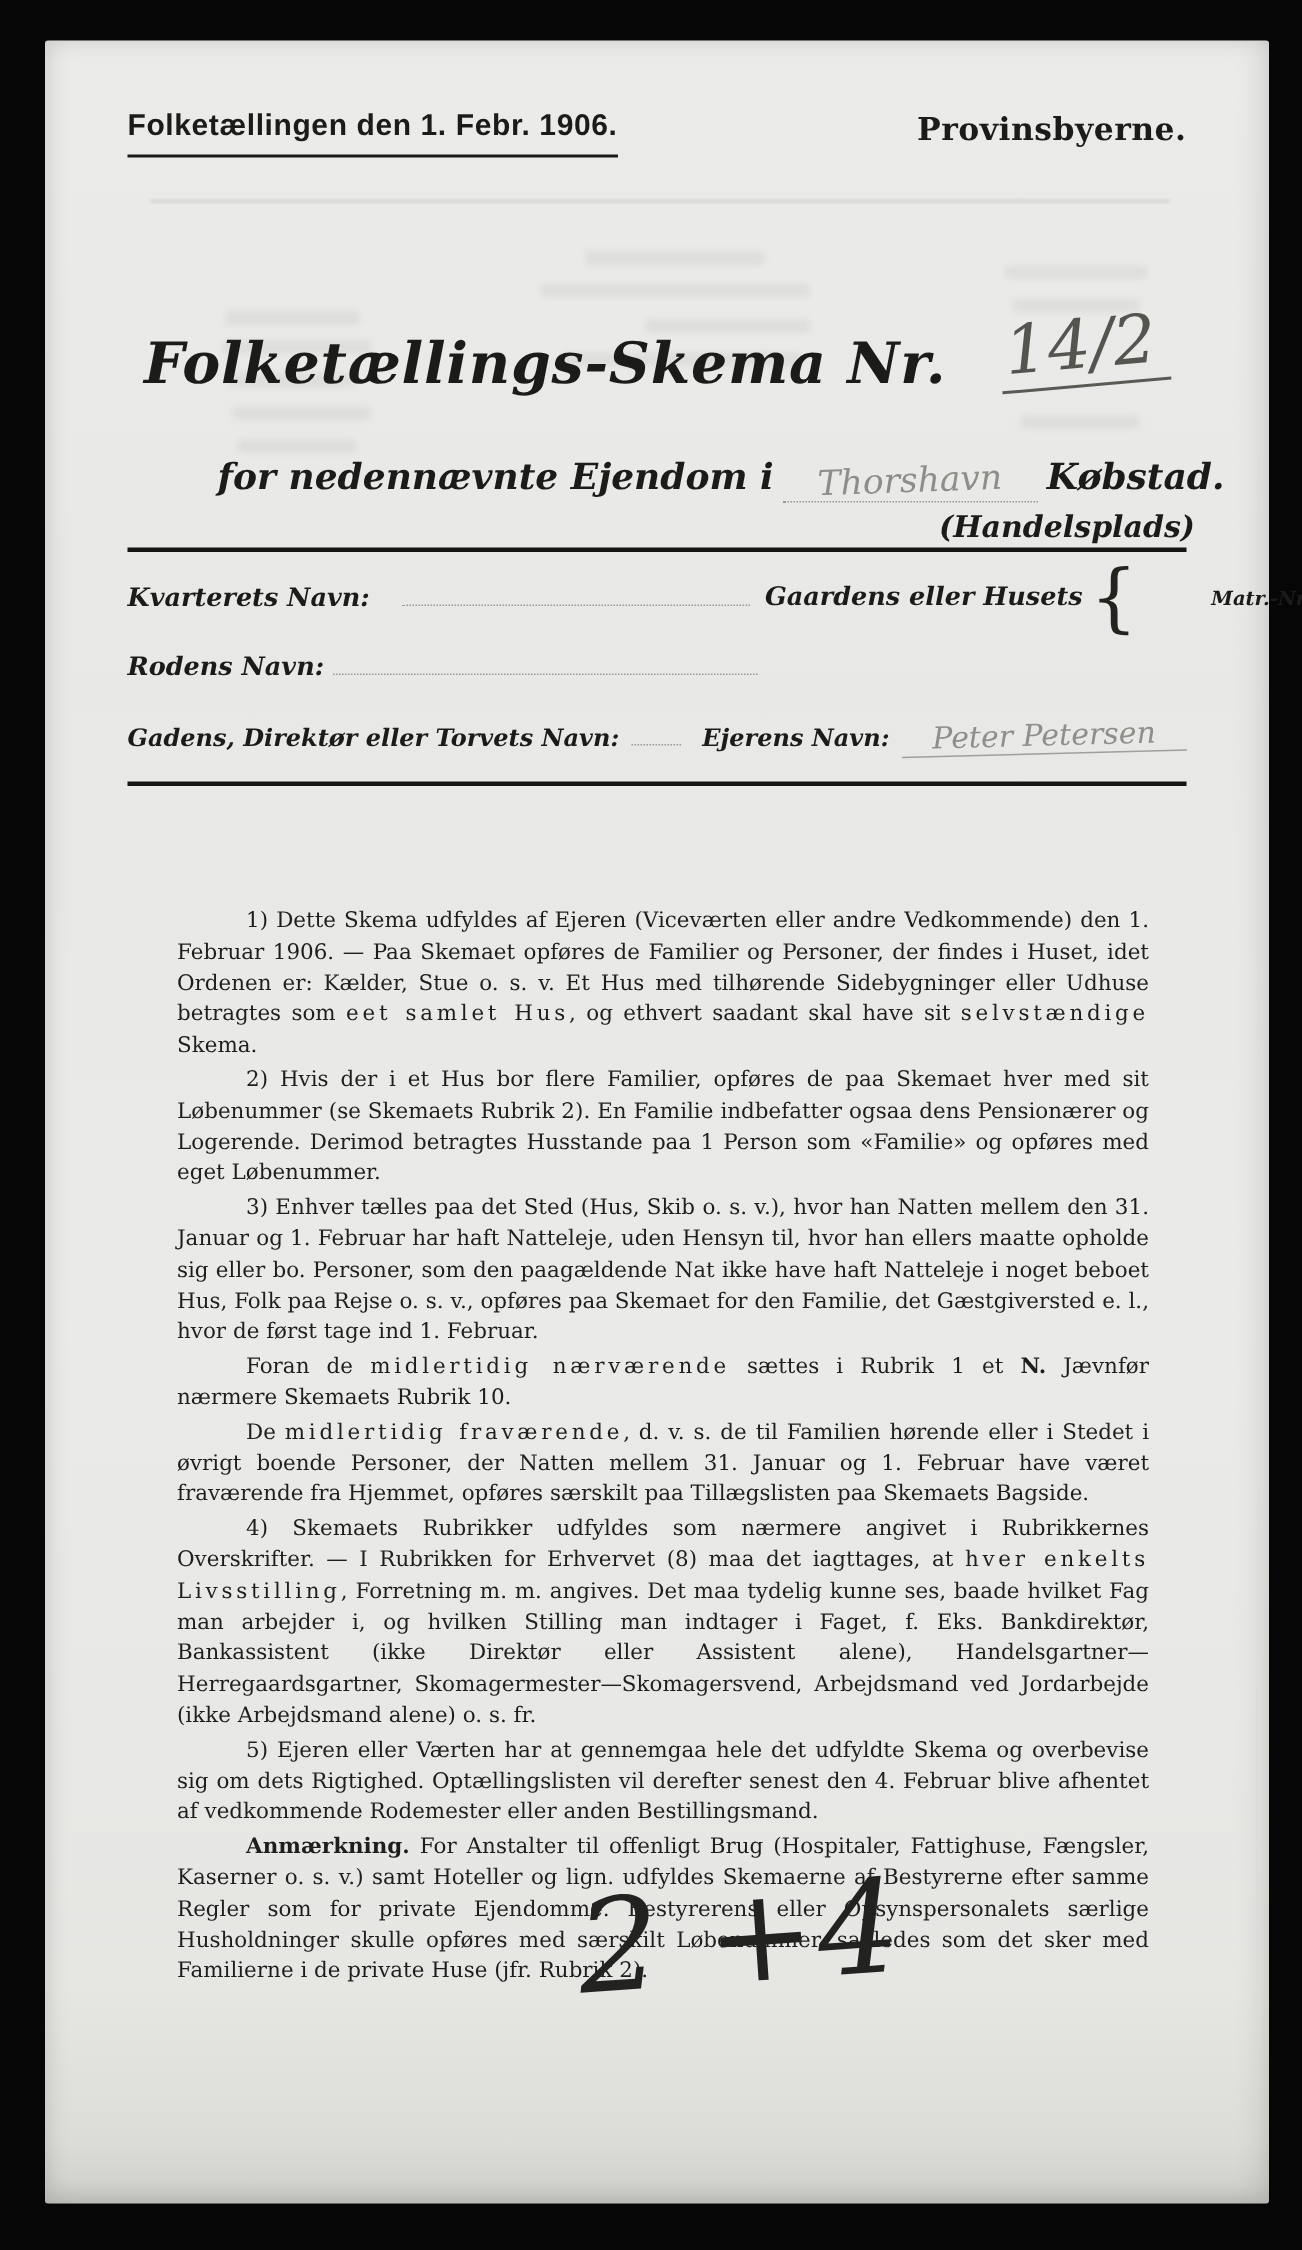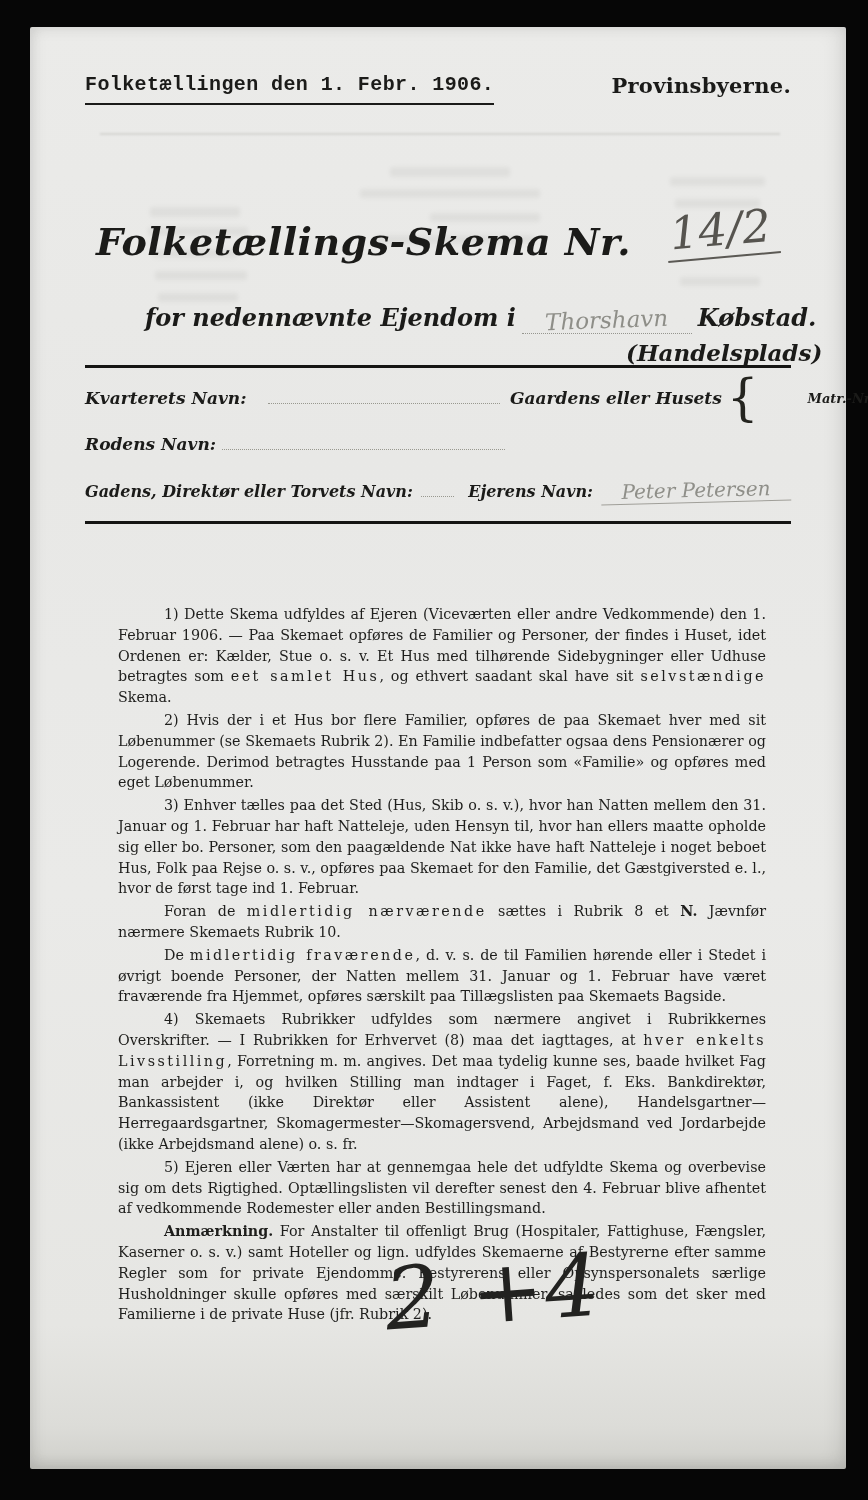--- a/index.html
+++ b/index.html
@@ -18,21 +18,21 @@
     border-radius:2px;
     color:#1b1b19;
   }
   
   .ghost{position:absolute;background:#6f6f6a;opacity:.09;filter:blur(2px);border-radius:3px;pointer-events:none;}
   .ghost-line{position:absolute;background:#70706b;opacity:.18;filter:blur(1px);height:2px;pointer-events:none;}
 
   
   .hdr-left{
     position:absolute;left:55px;top:46px;
-    font-family:Liberation Mono, monospace;
+    font-family:Liberation Sans, sans-serif;
     font-weight:bold;font-size:20px;letter-spacing:.4px;
     border-bottom:2.5px solid #1b1b19;padding-bottom:7px;
   }
   .hdr-right{
     position:absolute;right:55px;top:46px;
     font-family:"DejaVu Serif", serif;
     font-weight:bold;font-size:21px;letter-spacing:.3px;
   }
 
   
@@ -58,21 +58,21 @@
   }
   .sub-prefix,.sub-kobstad{font-style:italic;font-weight:bold;font-size:24px;}
   .place-slot{
     flex:1;margin:0 6px;min-width:170px;
     border-bottom:1px dotted #96968f;
     text-align:center;position:relative;top:2px;
   }
   .place-hand{font-size:23px;display:inline-block;transform:rotate(-2deg);color:#8e8e88;}
   .handelsplads{
     position:absolute;left:596px;top:312px;
-    font-style:italic;font-weight:bold;font-size:23px;
+    font-style:italic;font-weight:bold;font-size:20px;
   }
 
   
   .divider{position:absolute;left:55px;width:706px;background:#151513;}
   .divider.top{top:338px;height:3px;}
   .divider.mid{top:494px;height:2.5px;}
 
   
   .lbl{font-family:"DejaVu Serif", serif;font-style:italic;font-weight:bold;}
   .frow{position:absolute;display:flex;align-items:baseline;}
@@ -188,21 +188,21 @@
     <span class="ejerens-slot"><span class="hand ejerens-hand">Peter Petersen</span></span>
   </div>
 
   <div class="divider mid"></div>
 
 
   <div class="rules">
     <p><span>1) Dette Skema udfyldes af Ejeren (Viceværten eller andre Vedkommende) den 1. Februar 1906. — Paa Skemaet opføres de Familier og Personer, der findes i Huset, idet Ordenen er: Kælder, Stue o. s. v. Et Hus med tilhørende Sidebygninger eller Udhuse betragtes som </span><span class="g">eet samlet Hus</span><span>, og ethvert saadant skal have sit </span><span class="g">selvstændige</span><span> Skema.</span></p>
     <p><span>2) Hvis der i et Hus bor flere Familier, opføres de paa Skemaet hver med sit Løbenummer (se Skemaets Rubrik 2). En Familie indbefatter ogsaa dens Pensionærer og Logerende. Derimod betragtes Husstande paa 1 Person som «Familie» og opføres med eget Løbenummer.</span></p>
     <p><span>3) Enhver tælles paa det Sted (Hus, Skib o. s. v.), hvor han Natten mellem den 31. Januar og 1. Februar har haft Natteleje, uden Hensyn til, hvor han ellers maatte opholde sig eller bo. Personer, som den paagældende Nat ikke have haft Natteleje i noget beboet Hus, Folk paa Rejse o. s. v., opføres paa Skemaet for den Familie, det Gæstgiversted e. l., hvor de først tage ind 1. Februar.</span></p>
-    <p><span>Foran de </span><span class="g">midlertidig nærværende</span><span> sættes i Rubrik 8 et </span><span class="b">N.</span><span> Jævnfør nærmere Skemaets Rubrik 10.</span></p>
+    <p><span>Foran de </span><span class="g">midlertidig nærværende</span><span> sættes i Rubrik 1 et </span><span class="b">N.</span><span> Jævnfør nærmere Skemaets Rubrik 10.</span></p>
     <p><span>De </span><span class="g">midlertidig fraværende</span><span>, d. v. s. de til Familien hørende eller i Stedet i øvrigt boende Personer, der Natten mellem 31. Januar og 1. Februar have været fraværende fra Hjemmet, opføres særskilt paa Tillægslisten paa Skemaets Bagside.</span></p>
     <p><span>4) Skemaets Rubrikker udfyldes som nærmere angivet i Rubrikkernes Overskrifter. — I Rubrikken for Erhvervet (8) maa det iagttages, at </span><span class="g">hver enkelts Livsstilling</span><span>, Forretning m. m. angives. Det maa tydelig kunne ses, baade hvilket Fag man arbejder i, og hvilken Stilling man indtager i Faget, f. Eks. Bankdirektør, Bankassistent (ikke Direktør eller Assistent alene), Handelsgartner—Herregaardsgartner, Skomagermester—Skomagersvend, Arbejdsmand ved Jordarbejde (ikke Arbejdsmand alene) o. s. fr.</span></p>
     <p><span>5) Ejeren eller Værten har at gennemgaa hele det udfyldte Skema og overbevise sig om dets Rigtighed. Optællingslisten vil derefter senest den 4. Februar blive afhentet af vedkommende Rodemester eller anden Bestillingsmand.</span></p>
     <p><span class="b">Anmærkning.</span><span> For Anstalter til offenligt Brug (Hospitaler, Fattighuse, Fængsler, Kaserner o. s. v.) samt Hoteller og lign. udfyldes Skemaerne af Bestyrerne efter samme Regler som for private Ejendomme. Bestyrerens eller Opsynspersonalets særlige Husholdninger skulle opføres med særskilt Løbenummer, saaledes som det sker med Familierne i de private Huse (jfr. Rubrik 2).</span></p>
   </div>
 
   <div class="bottom-note hand">2 +4</div>
 
 </div>
 

